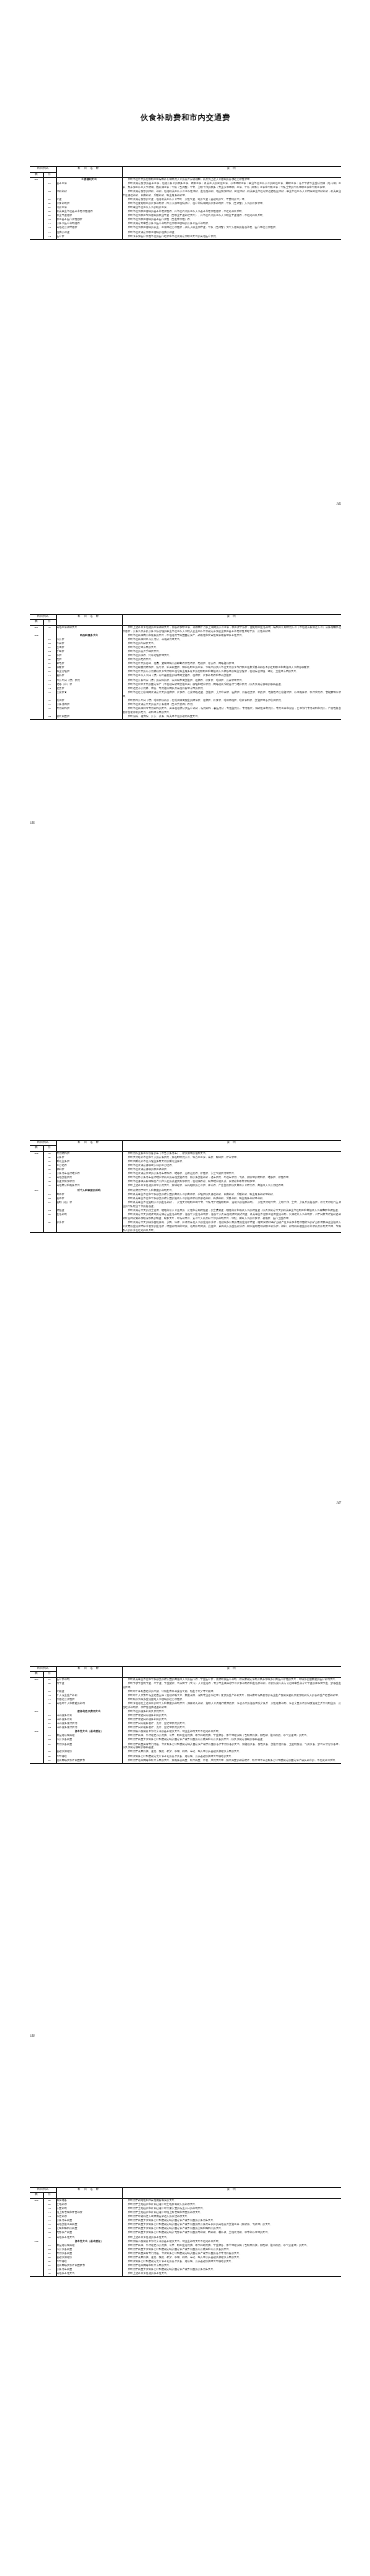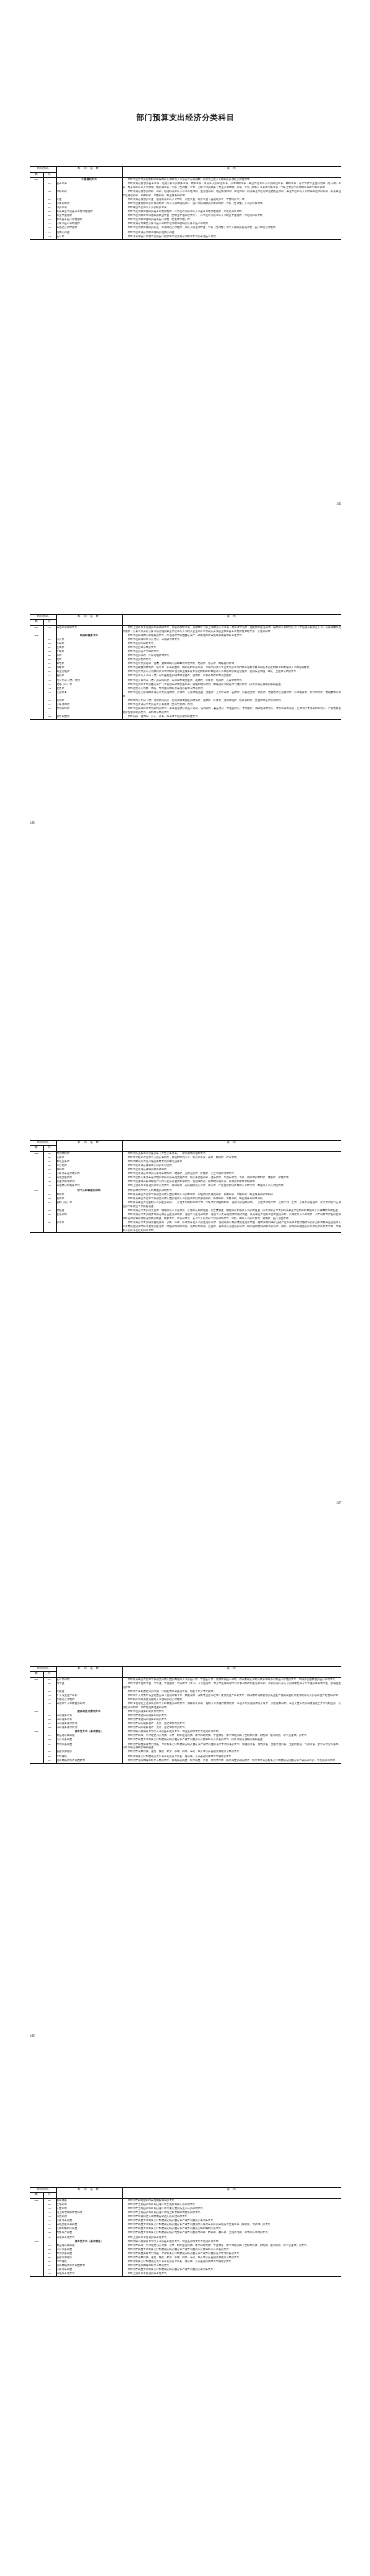--- a/index.html
+++ b/index.html
@@ -102,21 +102,21 @@
   .page-2 .folio{bottom:223px;}
   .page-3 .folio{bottom:69px;}
   .page-4 .folio{bottom:62px;}
 </style>
 </head>
 <body>
 
 <div class="doc">
 
   <div class="cover">
-    <div class="doc-title">部门预算支出经济分类科目</div>
+    <div class="doc-title">伙食补助费和市内交通费</div>
   </div>
 
   <div class="page page-1">
     <div class="table-host">
         <table class="sheet">
           <colgroup>
             <col class="c-lei">
             <col class="c-kuan">
             <col class="c-name">
             <col class="c-desc">

